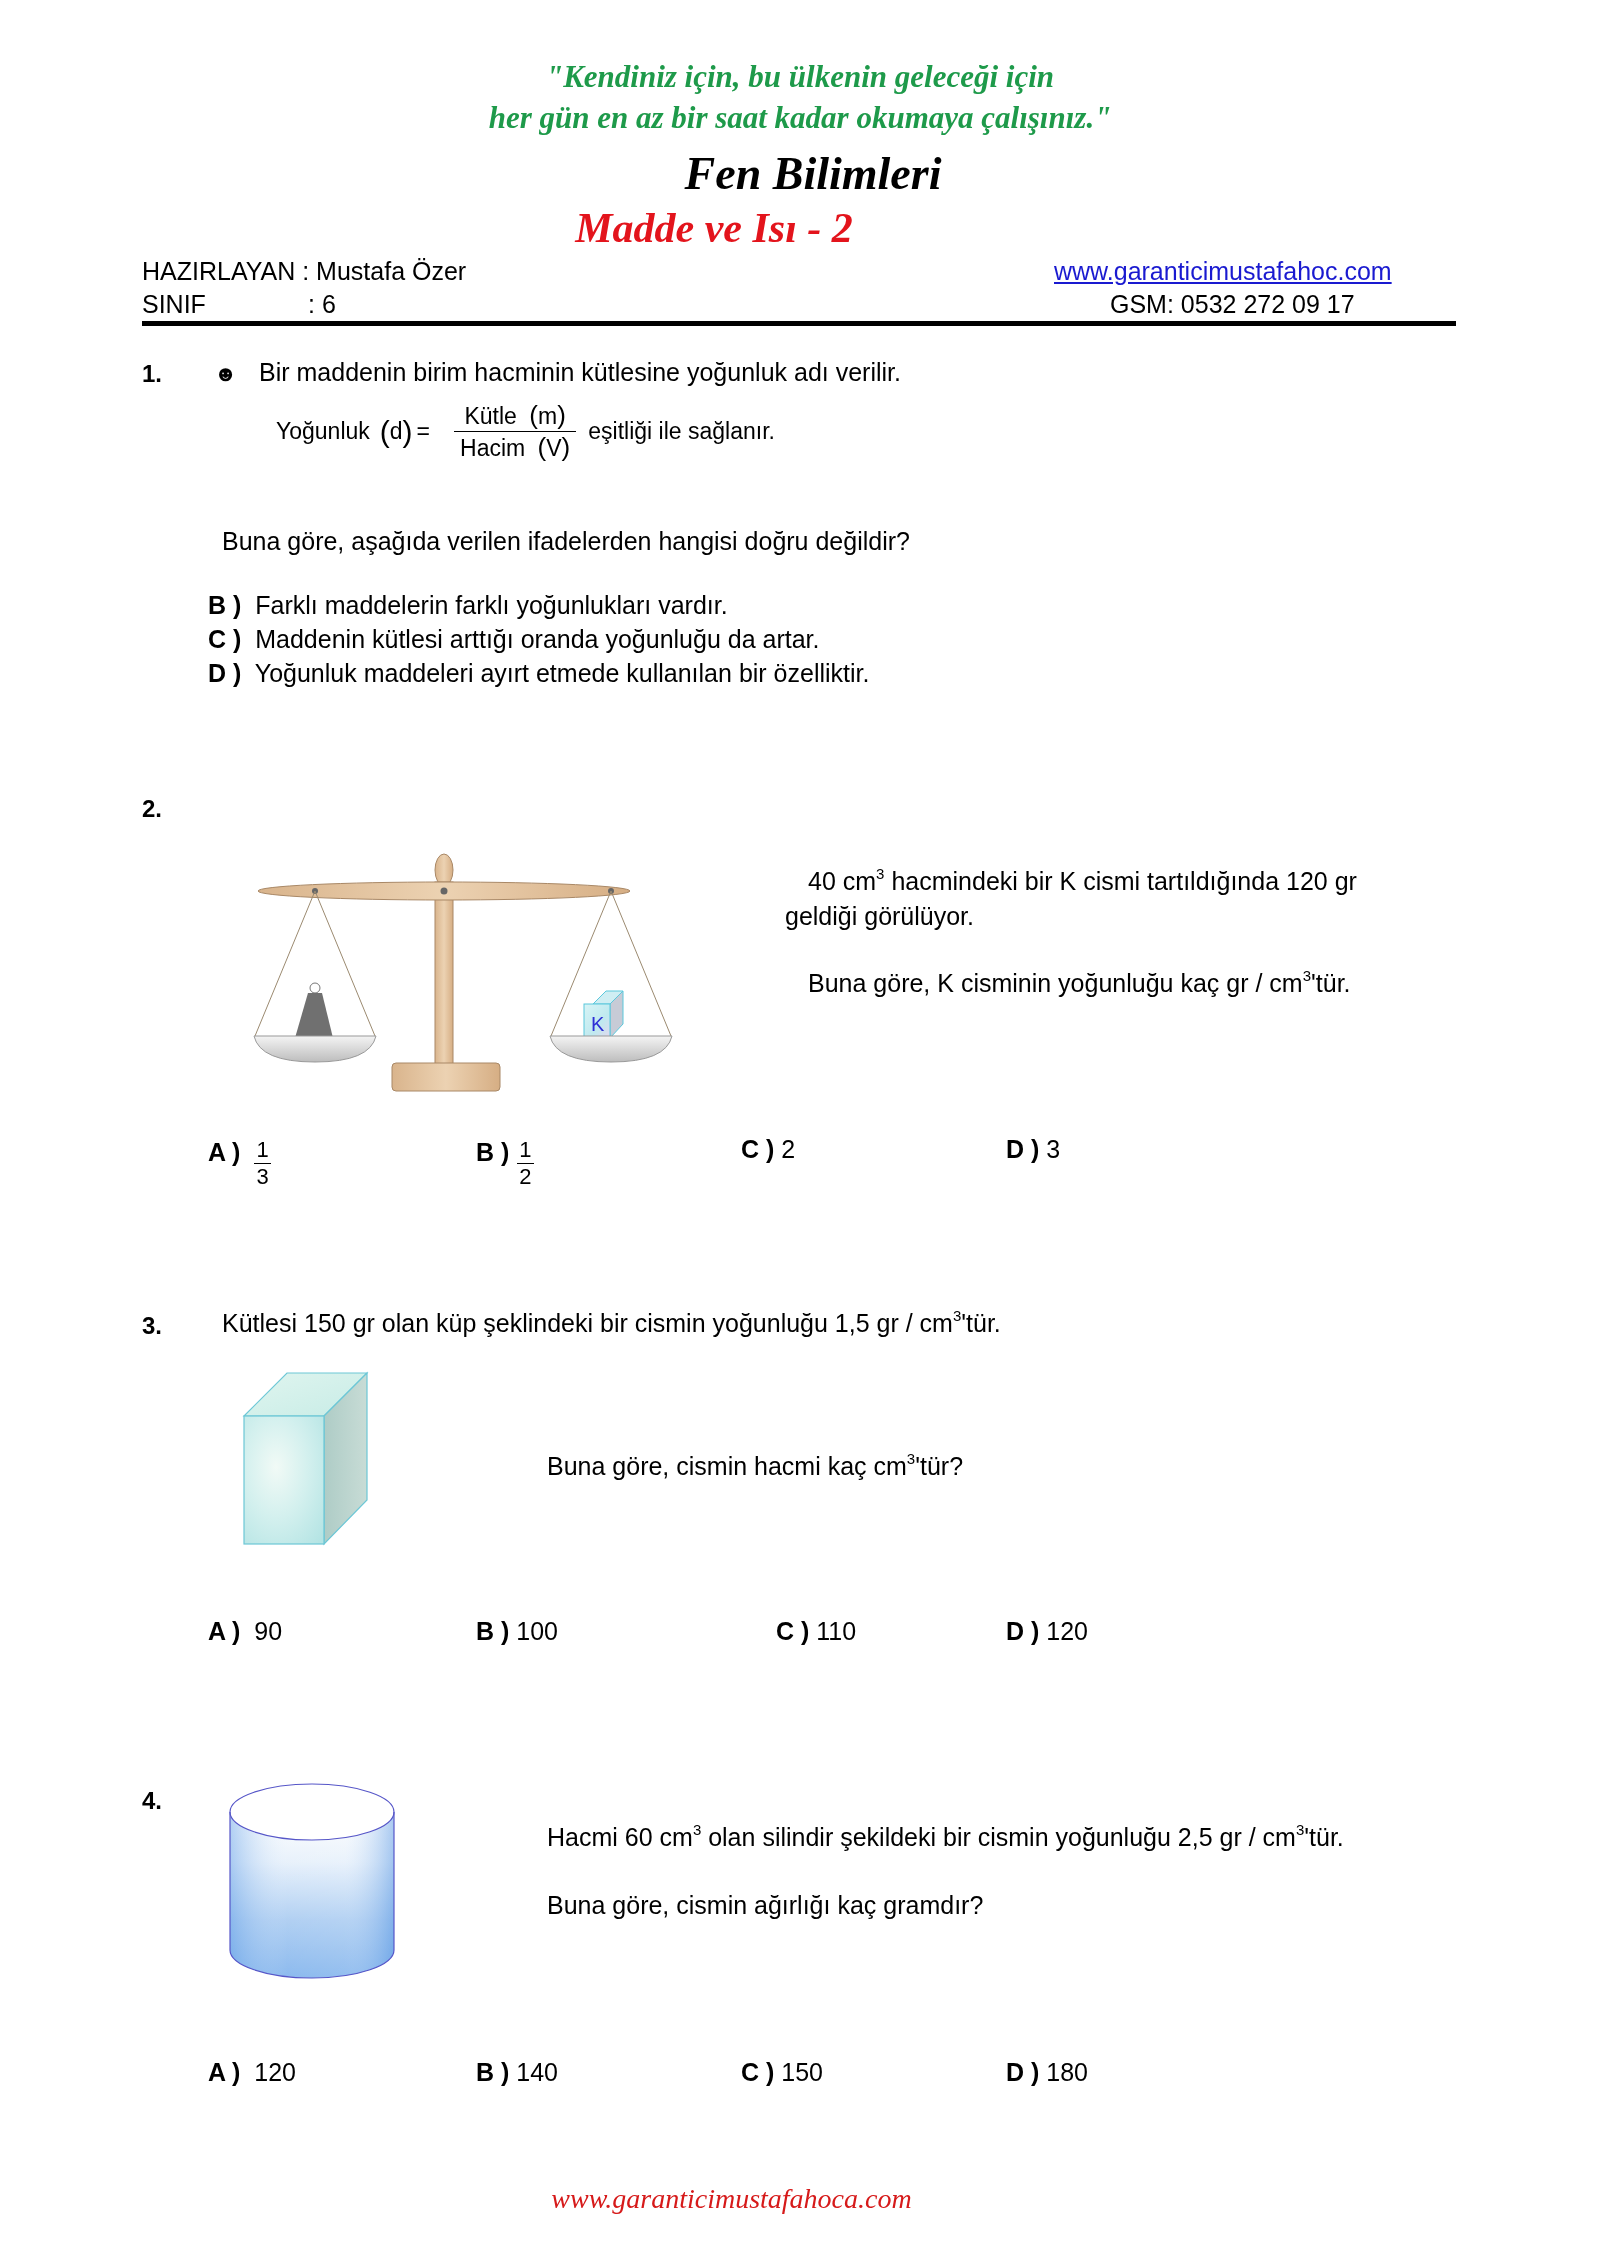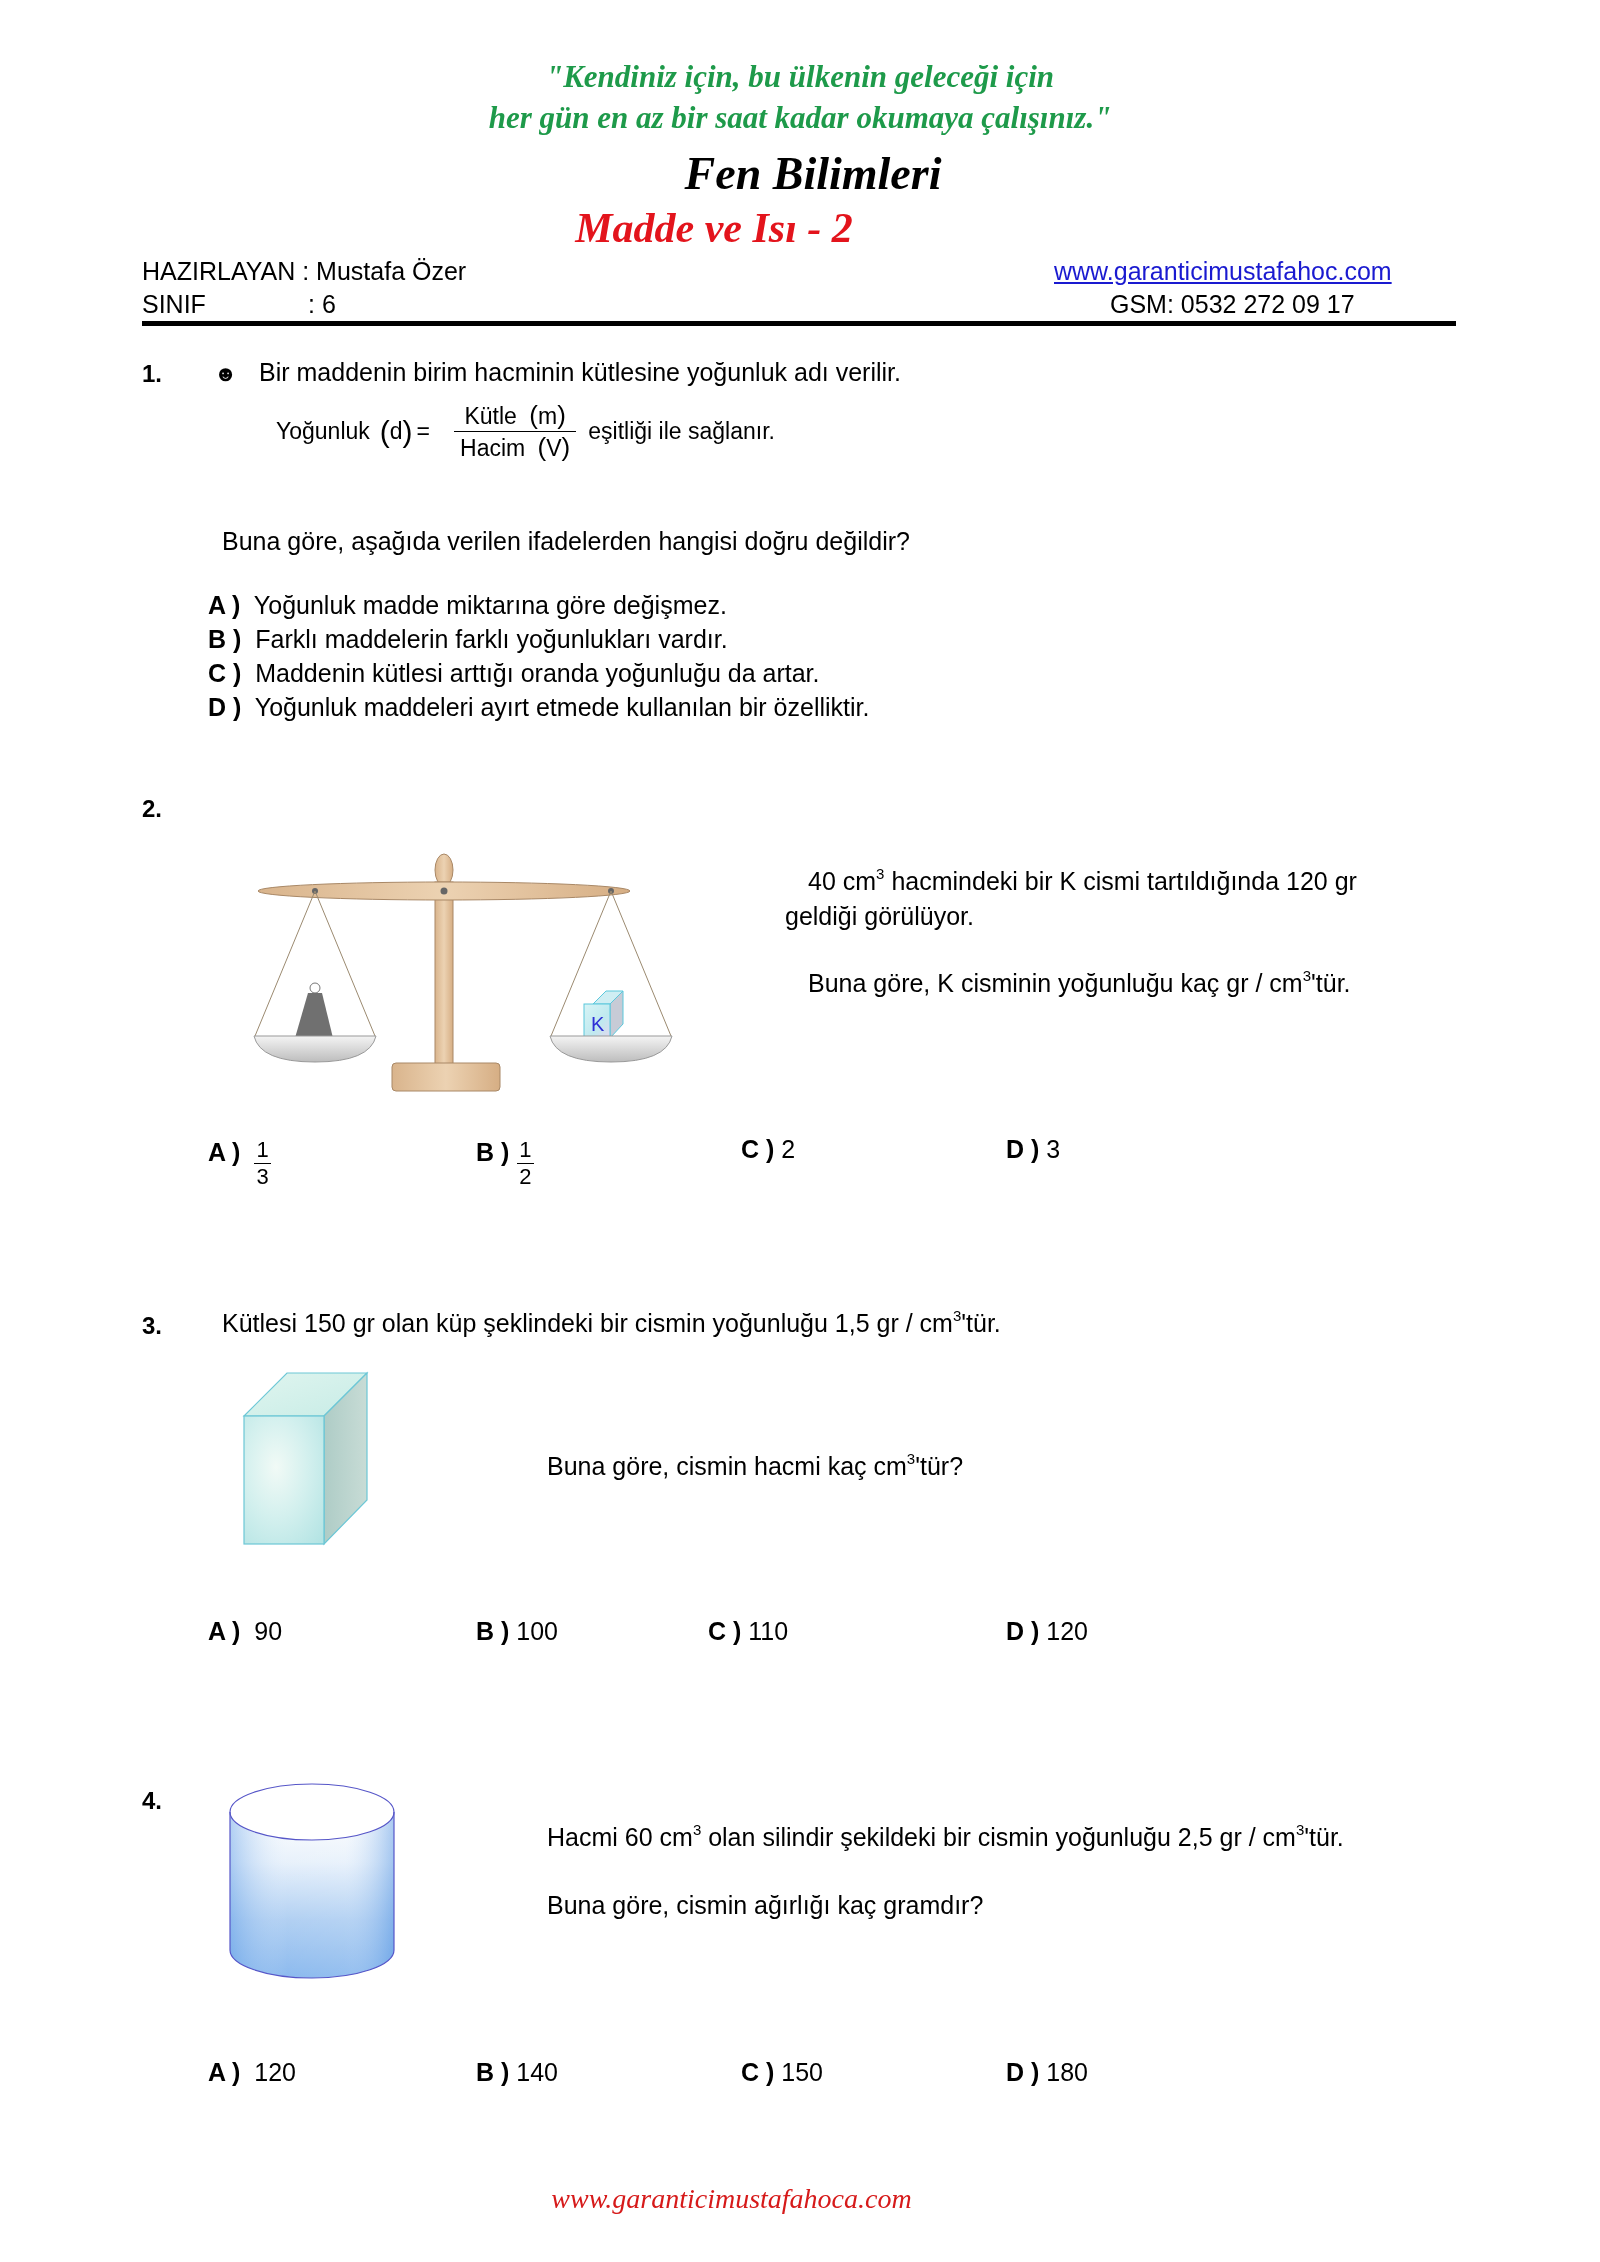--- a/index.html
+++ b/index.html
@@ -58,21 +58,20 @@
       <span>Hacim</span>
       <span class="paren" style="font-size:26px; margin-left:6px;">(</span><span>V</span><span class="paren" style="font-size:26px;">)</span>
     </span>
   </span>
   <span style="margin-left:12px;">eşitliği ile sağlanır.</span>
 </div>
 
 <div class="abs txt" style="left:222px; top:526px;">Buna göre, aşağıda verilen ifadelerden hangisi doğru değildir?</div>
 
 <div class="abs" style="left:208px; top:590px;">
-  <div class="txt" style="height:34px;"><span class="opt-label">A )</span>&nbsp; <span>Yoğunluk madde miktarına göre değişmez.</span></div>
   <div class="txt" style="height:34px;"><span class="opt-label">B )</span>&nbsp; <span>Farklı maddelerin farklı yoğunlukları vardır.</span></div>
   <div class="txt" style="height:34px;"><span class="opt-label">C )</span>&nbsp; <span>Maddenin kütlesi arttığı oranda yoğunluğu da artar.</span></div>
   <div class="txt" style="height:34px;"><span class="opt-label">D )</span>&nbsp; <span>Yoğunluk maddeleri ayırt etmede kullanılan bir özelliktir.</span></div>
 </div>
 
 <div class="abs qnum" style="left:142px; top:795px;">2.</div>
 
 <svg class="abs" style="left:240px; top:850px;" width="440" height="250" viewBox="0 0 440 250">
   <defs>
     <linearGradient id="wood" x1="0" y1="0" x2="1" y2="0">
@@ -164,21 +163,21 @@
   </defs>
   <polygon points="8,46 51,3 131,3 88,46" fill="url(#cubeTop)" stroke="#6cc7d6" stroke-width="1.2"></polygon>
   <polygon points="88,46 131,3 131,130 88,174" fill="url(#cubeSide)" stroke="#6cc7d6" stroke-width="1.2"></polygon>
   <rect x="8" y="46" width="80" height="128" fill="url(#cubeFront)" stroke="#6cc7d6" stroke-width="1.2"></rect>
 </svg>
 
 <div class="abs txt" style="left:547px; top:1451px;"><span>Buna göre, cismin hacmi kaç cm</span><sup>3</sup><span>'tür?</span></div>
 
 <div class="abs txt" style="left:208px; top:1616px;"><span class="opt-label">A )</span>&nbsp; <span>90</span></div>
 <div class="abs txt" style="left:476px; top:1616px;"><span class="opt-label">B )</span> <span>100</span></div>
-<div class="abs txt" style="left:708px; top:1616px;"><span class="opt-label">C )</span> <span>110</span></div>
+<div class="abs txt" style="left:776px; top:1616px;"><span class="opt-label">C )</span> <span>110</span></div>
 <div class="abs txt" style="left:1006px; top:1616px;"><span class="opt-label">D )</span> <span>120</span></div>
 
 <div class="abs qnum" style="left:142px; top:1787px;">4.</div>
 
 <svg class="abs" style="left:226px; top:1782px;" width="176" height="200" viewBox="0 0 176 200">
   <defs>
     <linearGradient id="cylBody" x1="0" y1="0" x2="0" y2="1">
       <stop offset="0" stop-color="#ffffff"></stop>
         <stop offset="0.3" stop-color="#e6f0fb"></stop>
         <stop offset="0.65" stop-color="#a9cbf1"></stop>

